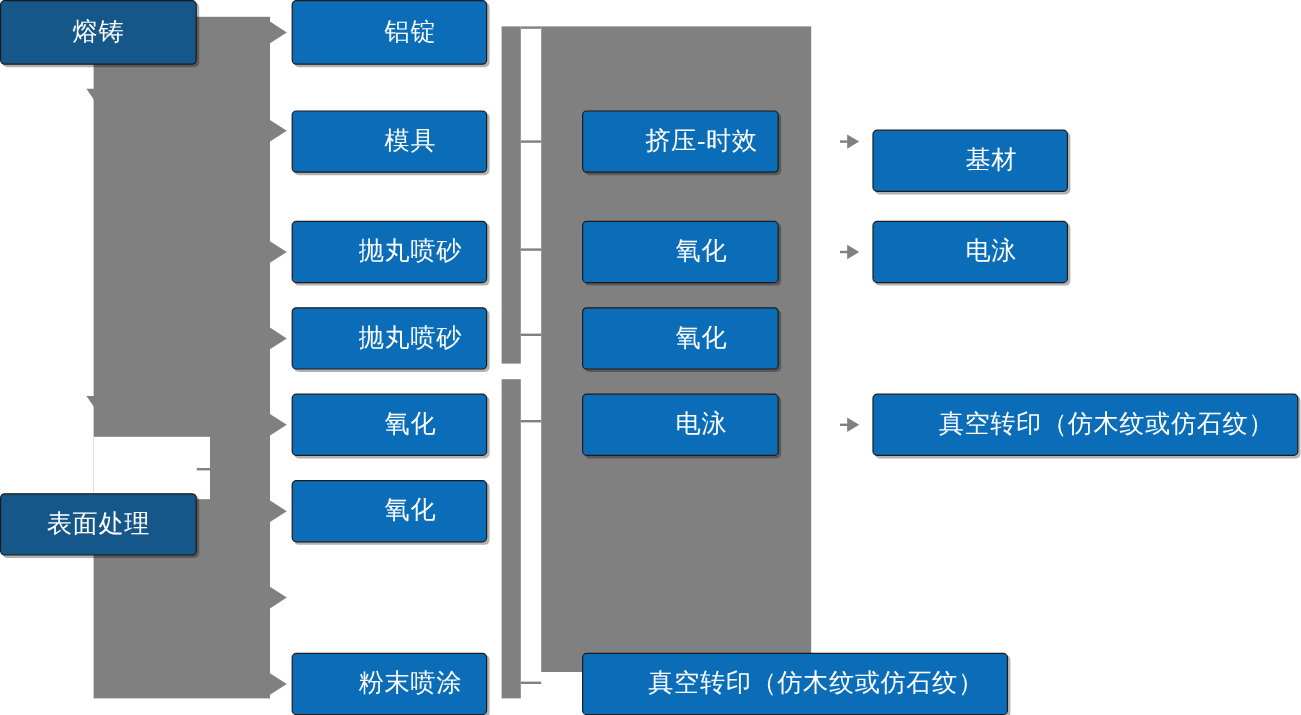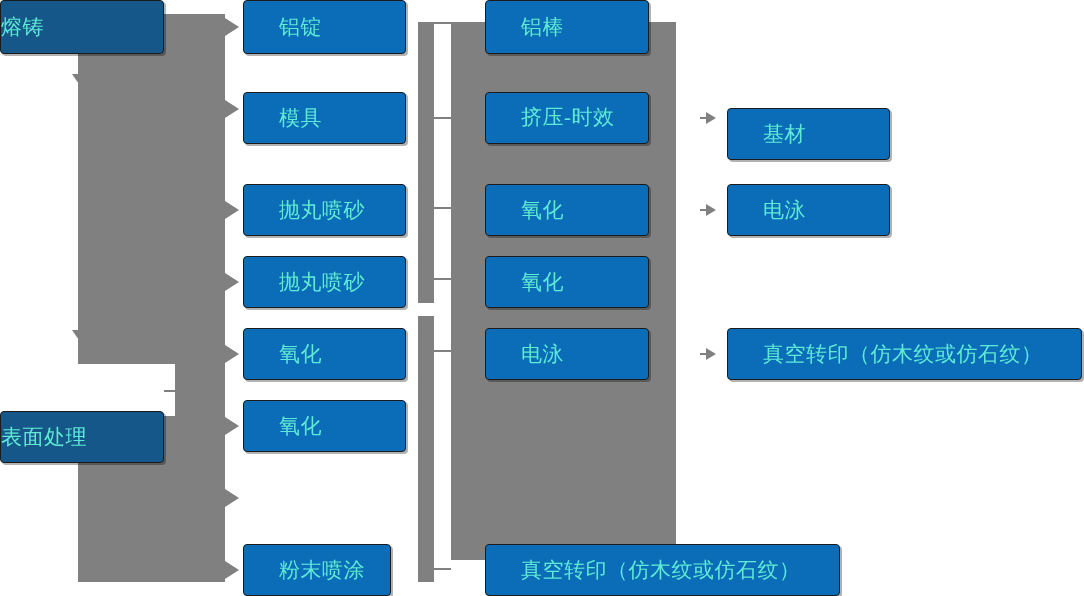--- a/index.html
+++ b/index.html
@@ -54,22 +54,22 @@
   .thin-line {
     position: absolute;
     background: #808080;
   }
   
   .node {
     position: absolute;
     box-sizing: border-box;
     display: flex;
     align-items: center;
-    justify-content: flex-start;
-    color: #5eead4;
+    justify-content: center;
+    color: #ffffff;
     border: 1px solid #1b1b1b;
     border-radius: 4px;
     font-size: 21px;
     line-height: 1.1;
     letter-spacing: 0.5px;
     white-space: nowrap;
     box-shadow: 2px 2px 0 rgba(0,0,0,0.30);
     z-index: 5;
   }
   .node.dark  { background: #16578A; }
@@ -139,27 +139,24 @@
   </div>
   <div class="node light" style="left:243px; top:256px; width:163px; height:52px;">
     <span>抛丸喷砂</span>
   </div>
   <div class="node light" style="left:243px; top:328px; width:163px; height:52px;">
     <span>氧化</span>
   </div>
   <div class="node light" style="left:243px; top:400px; width:163px; height:52px;">
     <span>氧化</span>
   </div>
-  <div class="node light" style="left:243px; top:544px; width:148px; height:52px;">
+  <div class="node light" style="left:243px; top:544px; width:163px; height:52px;">
     <span>粉末喷涂</span>
   </div>
 
-  <div class="node light" style="left:485px; top:0px; width:164px; height:54px;">
-    <span>铝棒</span>
-  </div>
   <div class="node light" style="left:485px; top:92px; width:164px; height:52px;font-family:Liberation Serif, serif;">
     <span>挤压-时效</span>
   </div>
   <div class="node light" style="left:485px; top:184px; width:164px; height:52px;">
     <span>氧化</span>
   </div>
   <div class="node light" style="left:485px; top:256px; width:164px; height:52px;">
     <span>氧化</span>
   </div>
   <div class="node light" style="left:485px; top:328px; width:164px; height:52px;">

